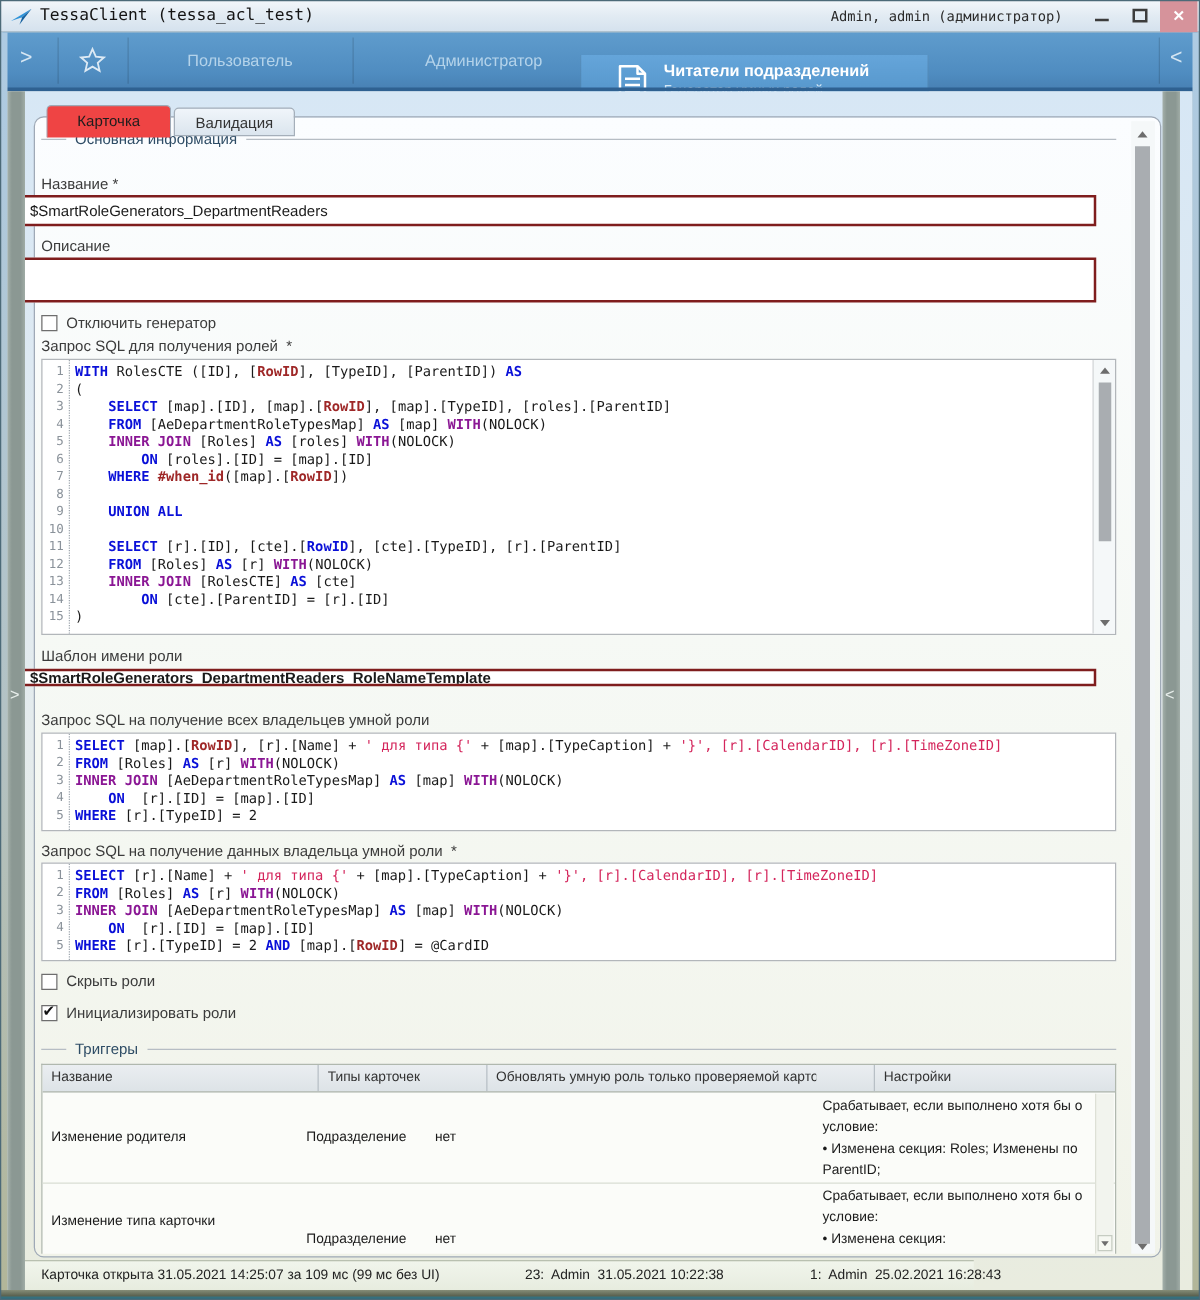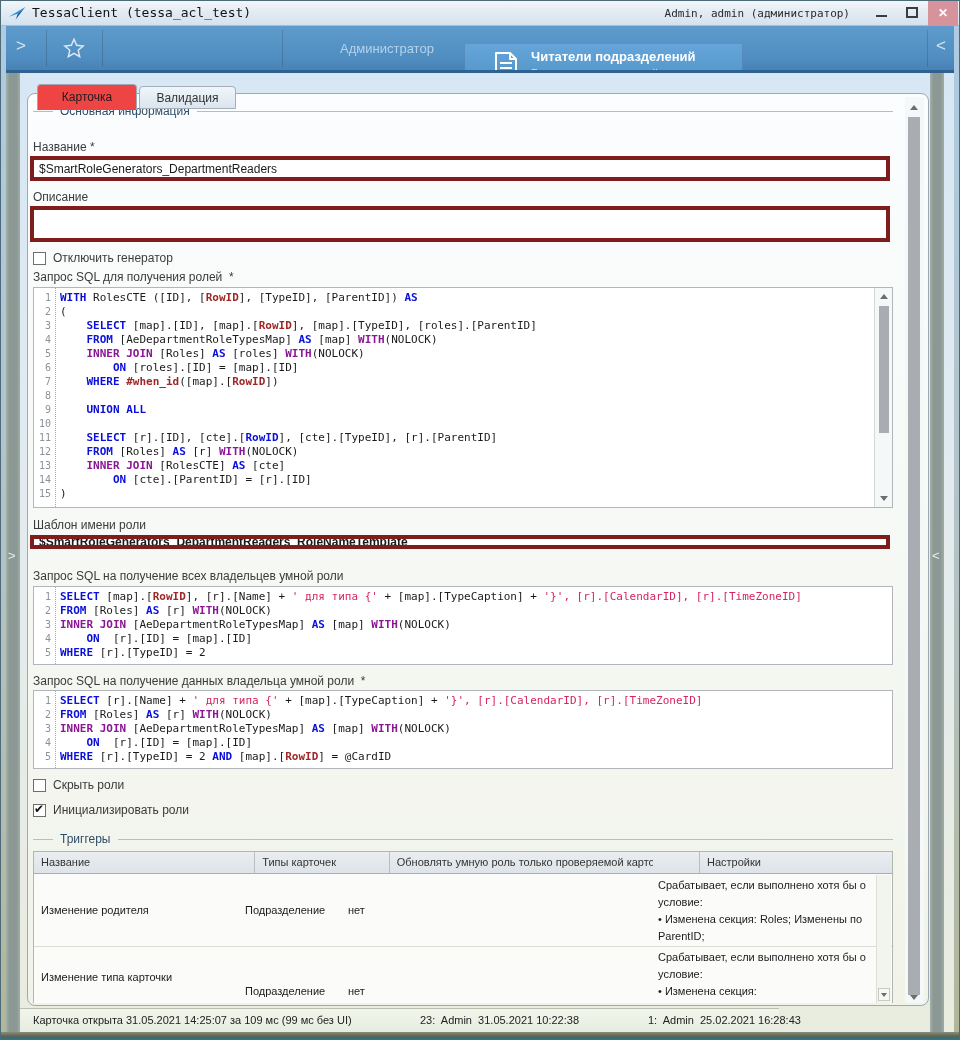--- a/index.html
+++ b/index.html
@@ -59,21 +59,21 @@
     background:linear-gradient(180deg,#f0f5fa 0%,#dbe5ee 100%); border:1px solid #a5afba; border-radius:4px 4px 0 0; color:#333; }
 
   
   .group { position:absolute; left:33px; width:860px; height:14px; display:flex; align-items:center; }
   .group .rule { border-top:1px solid #b6bdc4; height:0; margin-top:1px; }
   .group .rule.short { width:20px; }
   .group .rule.long { flex:1; }
   .group .glabel { font-size:12px; color:#2f4d66; padding:0 7px; white-space:nowrap; }
 
   .flabel { position:absolute; left:33px; font-size:12px; color:#3b3b3b; white-space:pre; }
-  .tinput { position:absolute; left:30px; width:860px; background:#fff; border:4px solid #7f1d1d;
+  .tinput { position:absolute; left:17px; width:860px; background:#fff; border:2px solid #7f1d1d;
     font-size:12px; color:#1a1a1a; padding:0 5px; font-family:"Liberation Sans",sans-serif; }
 
   
   .cb { position:absolute; left:33px; display:flex; align-items:center; cursor:pointer; }
   .cb-box { width:13px; height:13px; background:#fff; border:1px solid #6e6e6e; position:relative; }
   .cb.checked .cb-box:after { content:"✔"; position:absolute; left:0; top:-3px; font-size:12px; color:#111; }
   .cb-label { font-size:12px; color:#3b3b3b; margin-left:7px; }
 
   
   .sql-editor { position:absolute; left:33px; width:860px; background:#fff; border:1px solid #b2b6ba;
@@ -140,20 +140,23 @@
     <span class="btn-close">✕</span>
   </div>
 
   <div class="navbar">
     <span class="nav-chevron" style="left:14px;">&gt;</span>
     <span class="nav-sep" style="left:44px;"></span>
     <svg style="position:absolute;left:61px;top:11px;" width="22" height="22" viewBox="0 0 24 24">
       <path d="M12 2.5 L14.9 9.1 L22 9.8 L16.6 14.5 L18.2 21.5 L12 17.8 L5.8 21.5 L7.4 14.5 L2 9.8 L9.1 9.1 Z" fill="none" stroke="#dce9f4" stroke-width="1.6"></path>
     </svg>
     <span class="nav-sep" style="left:100px;"></span>
+    <div class="nav-tab" style="left:100px;width:180px;">
+      <span>Пользователь</span>
+    </div>
     <span class="nav-sep" style="left:280px;"></span>
     <div class="nav-tab" style="left:280px;width:182px;padding-left:28px;">
       <span>Администратор</span>
     </div>
     <div class="nav-tab-active">
       <svg class="nav-doc-icon" width="26" height="31" viewBox="0 0 26 31">
         <path d="M3 2 L17 2 L23 8 L23 29 L3 29 Z" fill="none" stroke="#ffffff" stroke-width="2" stroke-linejoin="round"></path>
         <path d="M17 2 L17 8 L23 8" fill="none" stroke="#ffffff" stroke-width="2" stroke-linejoin="round"></path>
         <line x1="7" y1="12" x2="19" y2="12" stroke="#ffffff" stroke-width="2"></line>
         <line x1="7" y1="17" x2="19" y2="17" stroke="#ffffff" stroke-width="2"></line>

